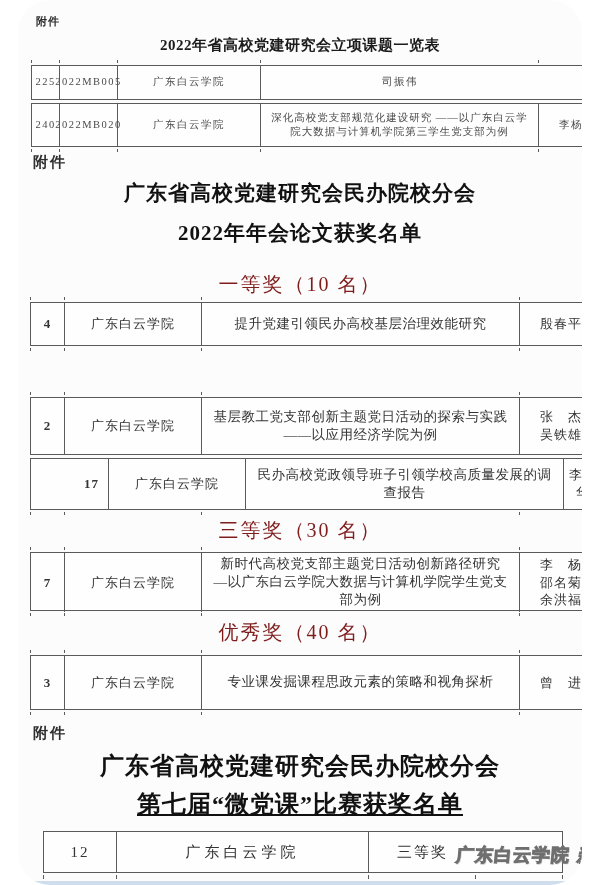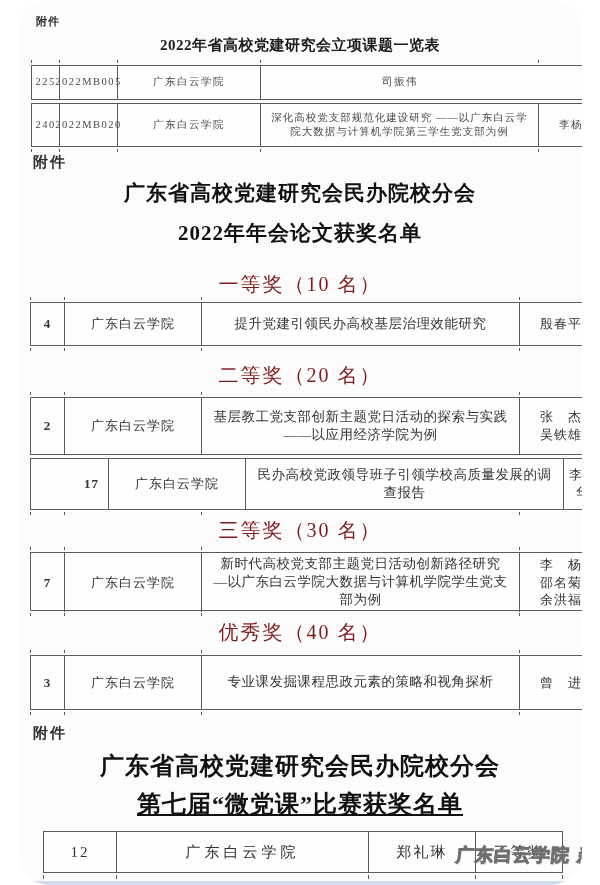--- a/index.html
+++ b/index.html
@@ -128,21 +128,20 @@
       <div class="cell aw-txt">殷春平</div>
     </div>
     <div class="stubs g4 mt">
         <span></span>
         <span></span>
         <span></span>
         <span></span>
       </div>
   </div>
 
-  <div id="h2" class="center award-h">二等奖（20 名）</div>
 
   <div id="t3" class="tblwrap">
     <div class="stubs g4">
         <span></span>
         <span></span>
         <span></span>
         <span></span>
       </div>
     <div class="tr g4 r58 mt">
       <div class="cell aw-txt" style="font-weight:bold;">2</div>
@@ -225,21 +224,20 @@
 
   <div id="att3" class="att">附件</div>
 
   <div id="bt3" class="center bigtitle2">广东省高校党建研究会民办院校分会</div>
   <div id="bt4" class="center bigtitle2">第七届“微党课”比赛获奖名单</div>
 
   <div id="t6" class="tblwrap">
     <div class="tr g4b r42">
       <div class="cell bt-txt">12</div>
       <div class="cell bt-txt sp">广东白云学院</div>
-      <div class="cell bt-txt">郑礼琳</div>
       <div class="cell bt-txt">三等奖</div>
     </div>
     <div class="stubs g4b mt" style="height:4px;">
         <span></span>
         <span></span>
         <span></span>
         <span></span>
       </div>
   </div>
 

